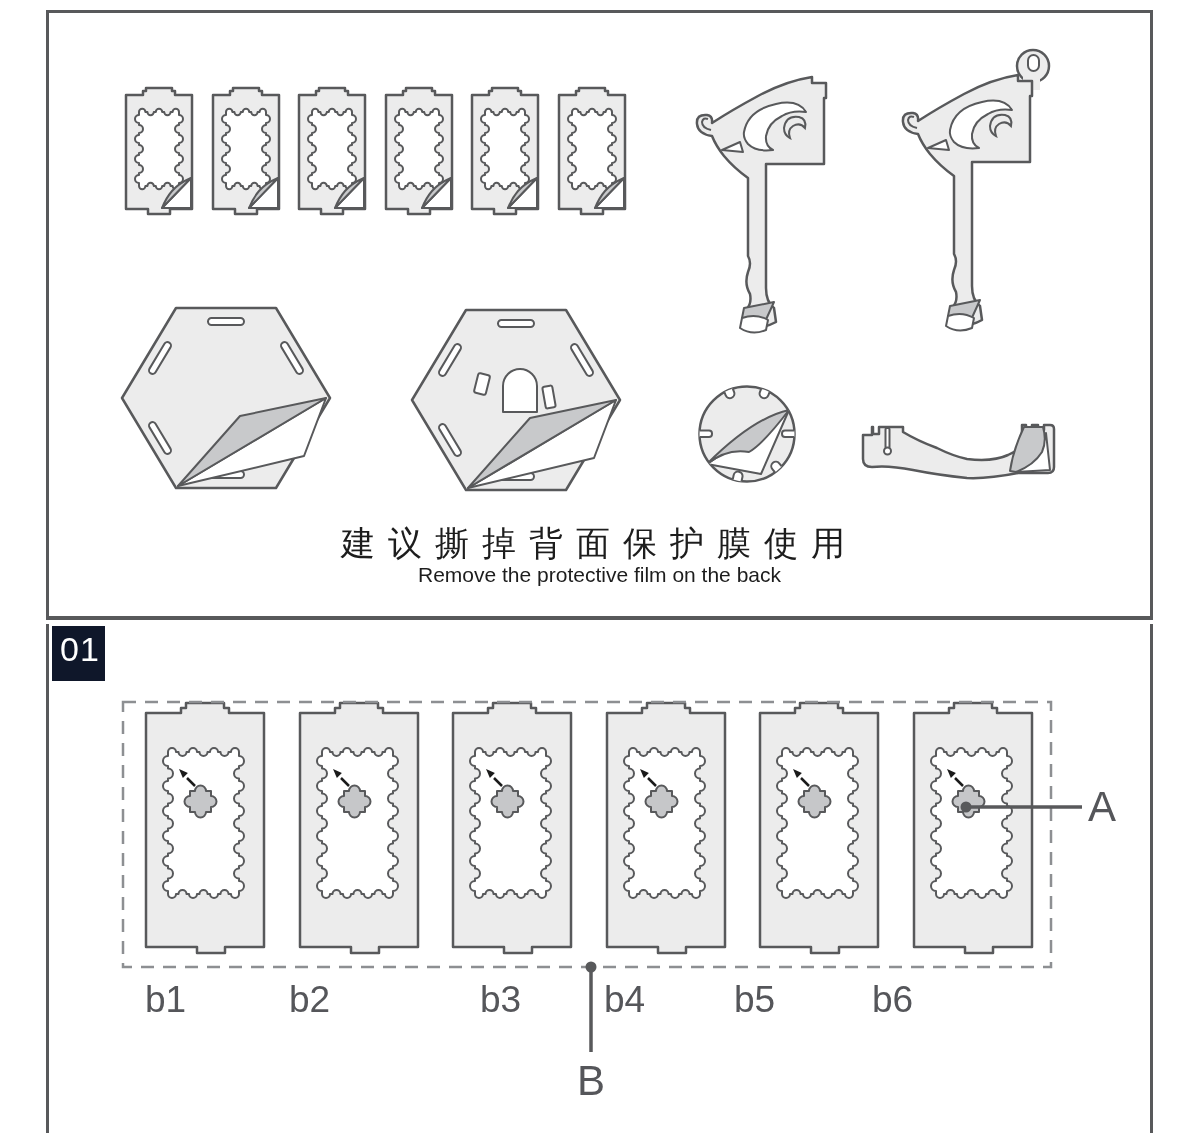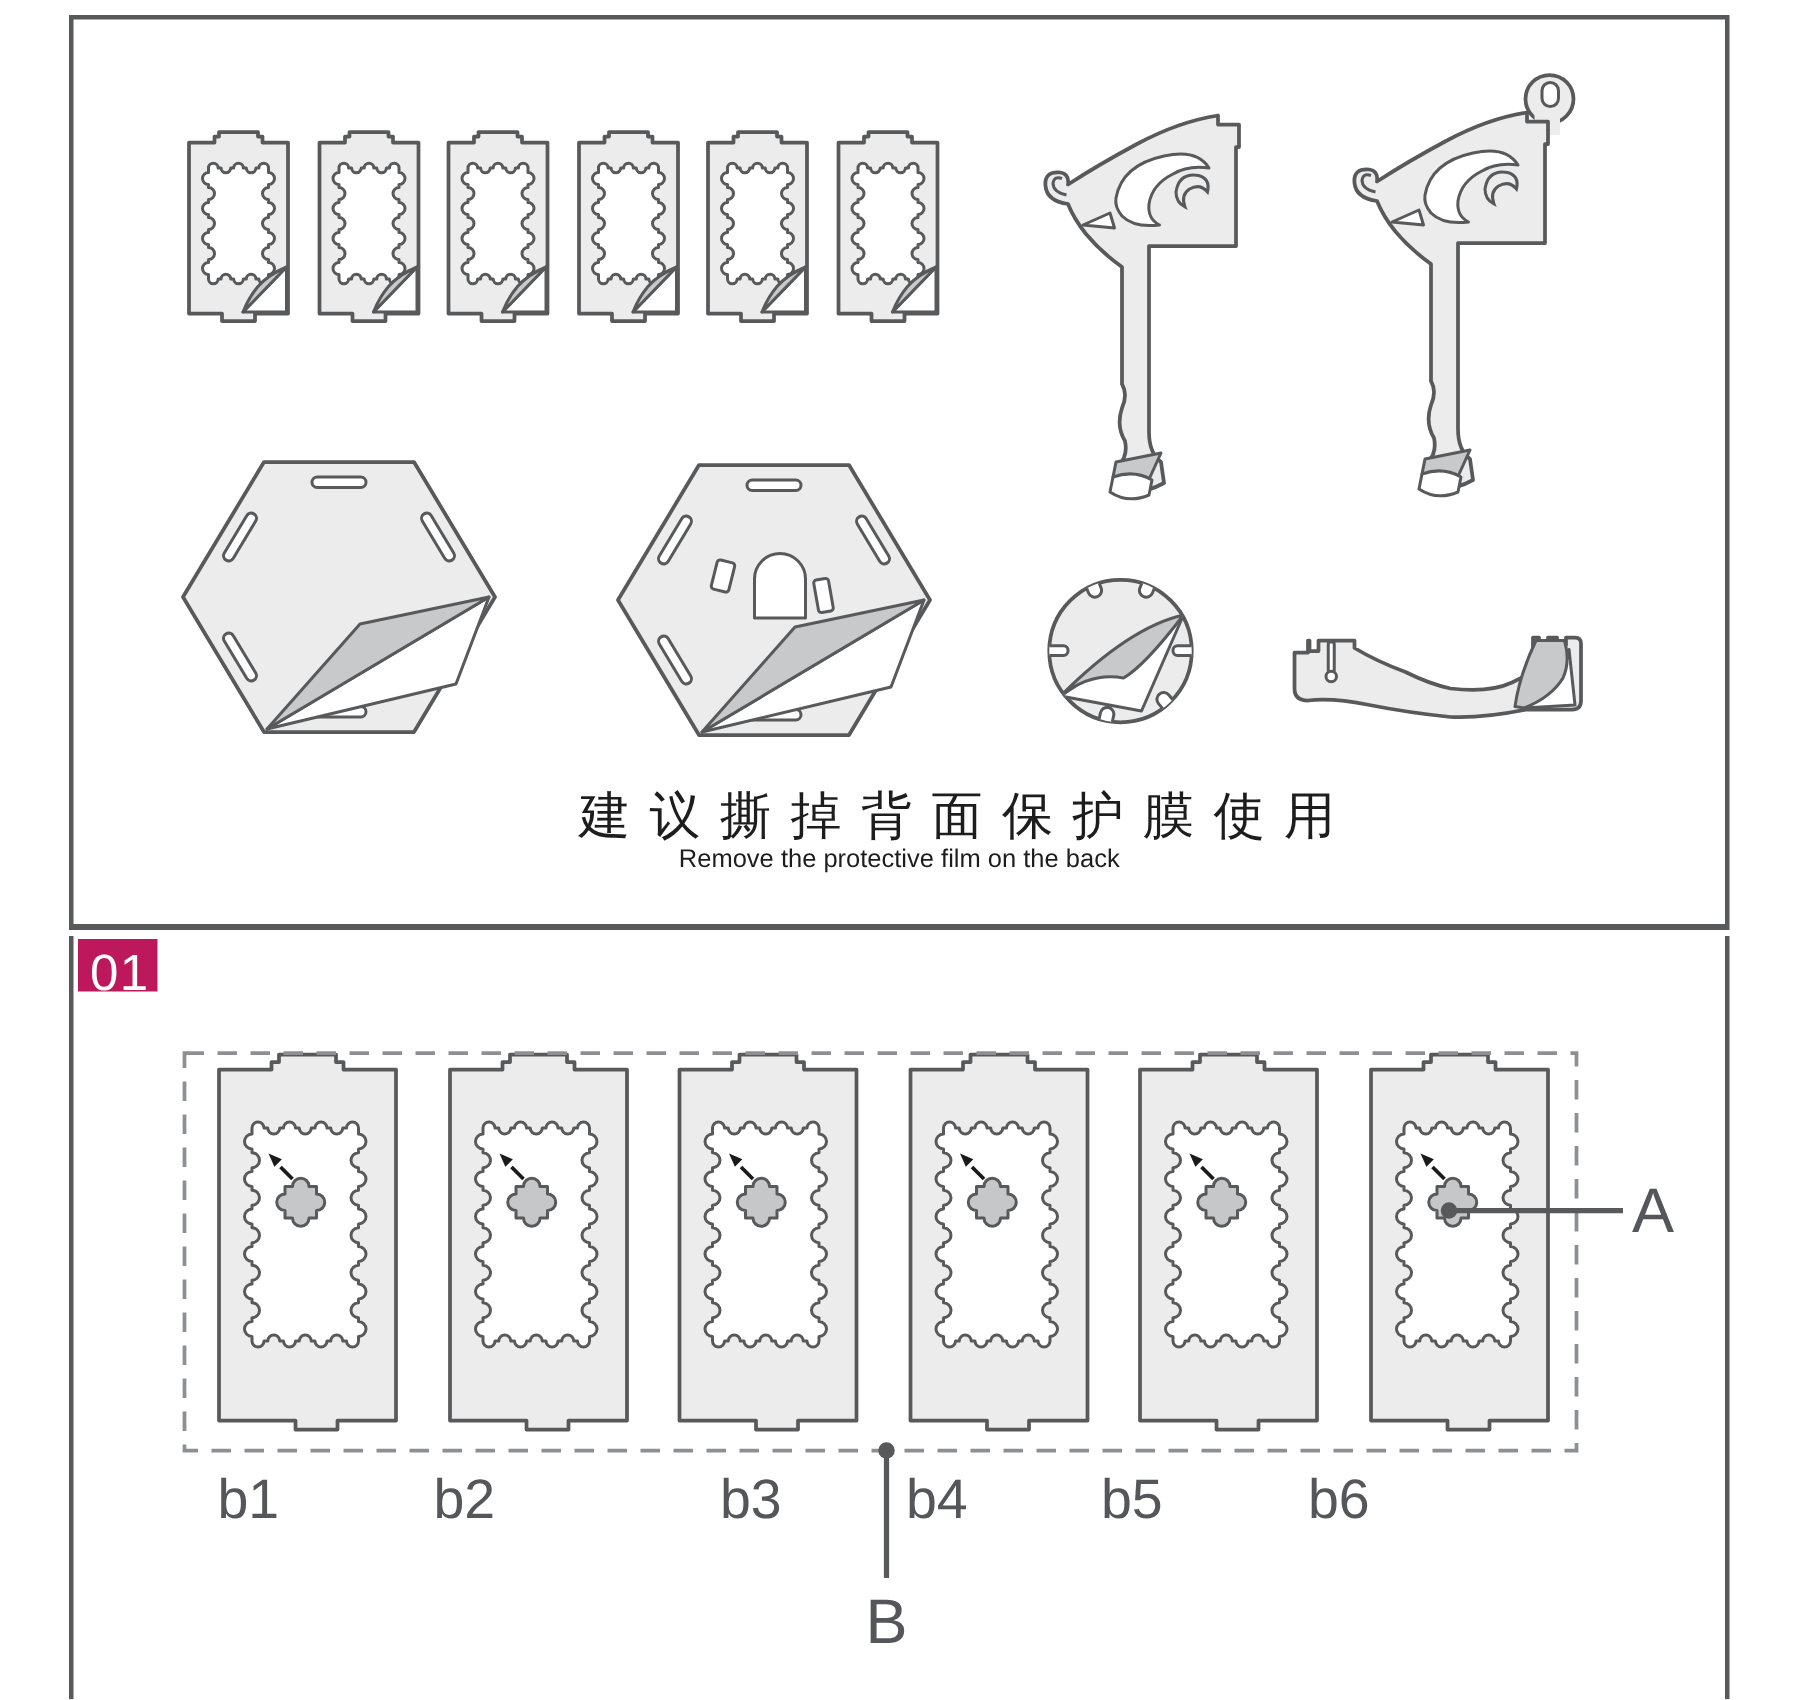--- a/index.html
+++ b/index.html
@@ -4,27 +4,27 @@
 <style>
   html,body{margin:0;padding:0;background:#fff;}
   .canvas{position:relative;width:1200px;height:1133px;background:#fff;overflow:hidden;
           font-family:"Liberation Sans", sans-serif;color:#1d1d1d;}
   .abs{position:absolute;}
   
   .top-frame{position:absolute;left:46px;top:10px;width:1107px;height:610px;
              border:3px solid #58595b;border-bottom-width:4px;box-sizing:border-box;background:#fff;}
   .bottom-frame{position:absolute;left:46px;top:624px;width:1107px;height:509px;
              border-left:3px solid #58595b;border-right:3px solid #58595b;box-sizing:border-box;background:#fff;}
-  .badge{position:absolute;left:52px;top:626px;width:53px;height:35px;background:#be185d;
+  .badge{position:absolute;left:52px;top:626px;width:53px;height:55px;background:#0f172a;
          color:#fff;font-size:34px;font-weight:400;line-height:46px;padding-left:8px;box-sizing:border-box;letter-spacing:1px;}
   
   .note-zh{position:absolute;left:46px;top:521px;width:1107px;text-align:center;
-           font-size:34px;font-weight:500;letter-spacing:13px;color:#1d1d1d;margin-left:45px;}
+           font-size:34px;font-weight:500;letter-spacing:13px;color:#1d1d1d;}
   .note-en{position:absolute;left:46px;top:563px;width:1107px;text-align:center;
-           font-size:17px;font-weight:400;color:#1d1d1d;}
+           font-size:21px;font-weight:400;color:#1d1d1d;}
   
   .blabel{position:absolute;top:979px;width:120px;margin-left:-60px;text-align:left;
           font-size:37px;color:#55565a;font-weight:400;}
   .callout-letter{position:absolute;font-size:42px;color:#55565a;font-weight:400;line-height:1;}
   
   .body{fill:#ececec;stroke:#58595b;stroke-width:2.5;stroke-linejoin:round;}
   .bodyfill{fill:#ececec;stroke:none;}
   .hole{fill:#ffffff;stroke:#58595b;stroke-width:2;stroke-linejoin:round;}
   .white{fill:#ffffff;stroke:#58595b;stroke-width:2;stroke-linejoin:round;}
   .fold{fill:#c8c9cb;stroke:#58595b;stroke-width:2;stroke-linejoin:round;}

